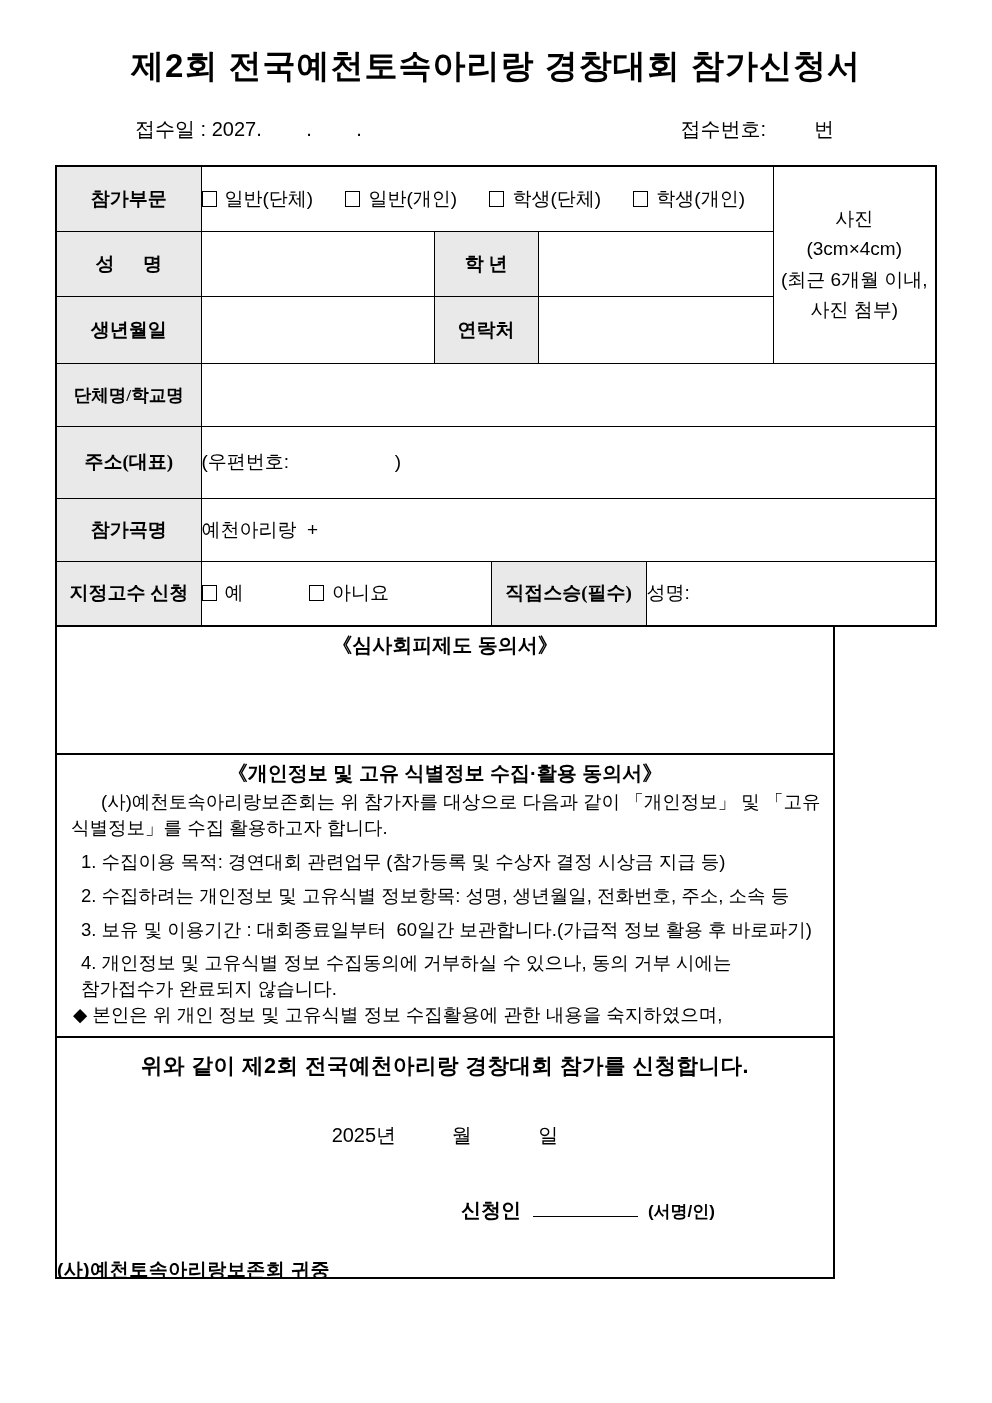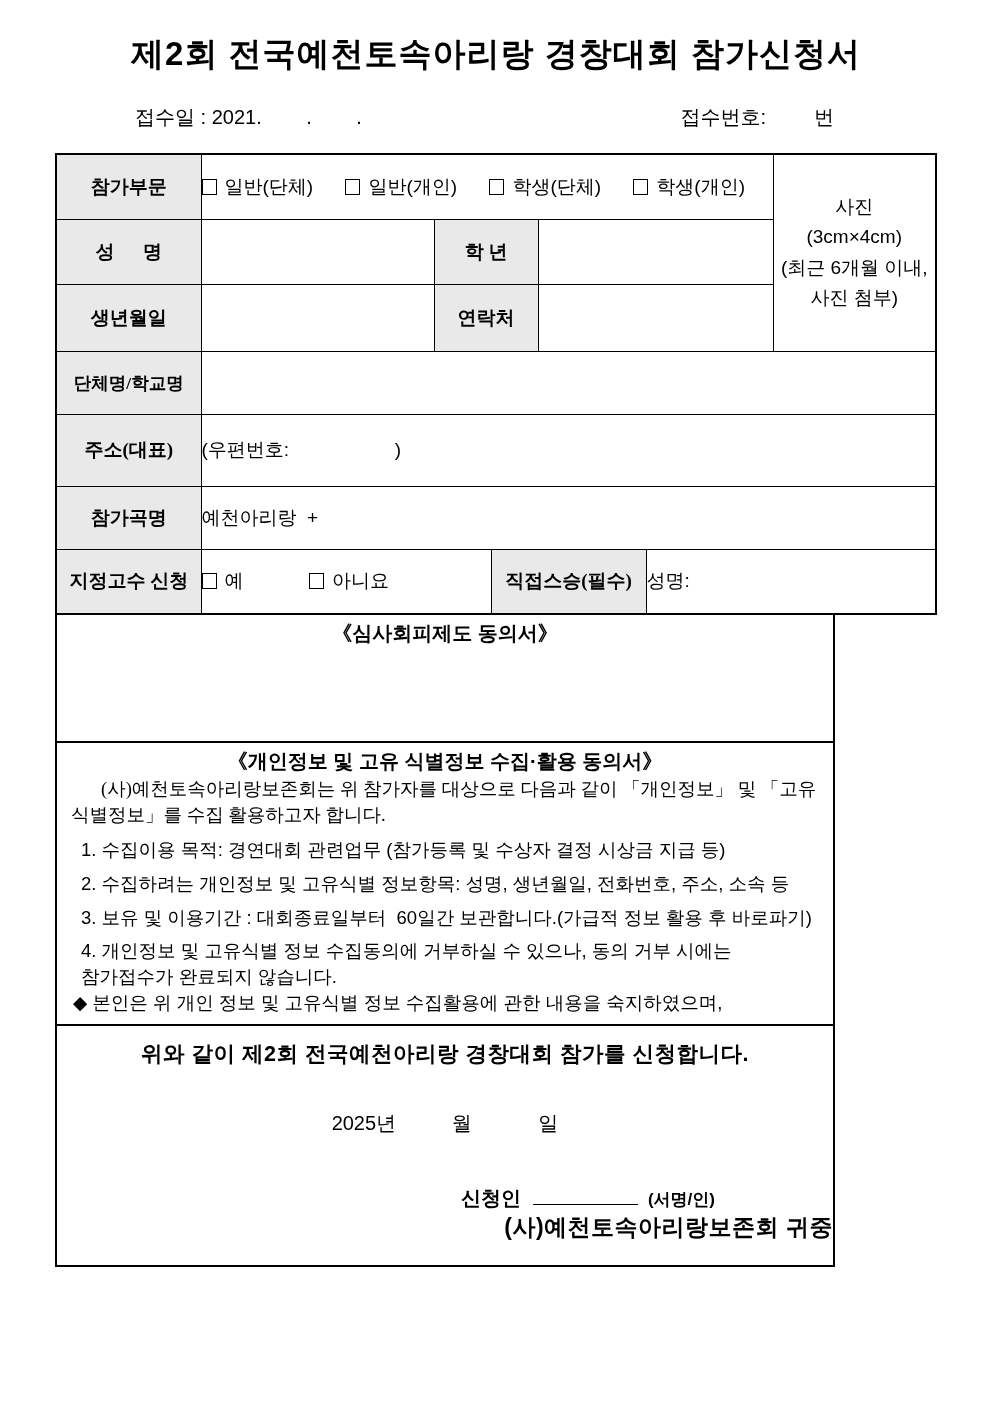--- a/index.html
+++ b/index.html
@@ -7,21 +7,21 @@
   body {
     width:992px; height:1403px;
     font-family:"Liberation Sans", "DejaVu Sans", sans-serif;
     color:#000; overflow:hidden;
   }
   .page { position:relative; width:992px; height:1403px; background:#fff; }
   .pre { white-space:pre; }
   .prew { white-space:pre-wrap; }
 
   
-  .title { padding-top:32px; text-align:center; font-size:33px; font-weight:bold; letter-spacing:1px; }
+  .title { padding-top:44px; text-align:center; font-size:33px; font-weight:bold; letter-spacing:1px; }
   .receipt { display:flex; justify-content:space-between; align-items:baseline;
              margin:27px 158px 0 135px; font-size:20px; }
   .receipt-right { display:inline-flex; gap:48px; }
 
   
   table.form-table { border-collapse:collapse; margin:22px 0 0 55px; table-layout:fixed; }
   table.form-table td { border:1.5px solid #000; padding:0; vertical-align:middle; font-size:19px; }
   table.form-table { border:2px solid #000; }
   td.lbl { background:#e9e9e9; font-weight:bold; text-align:center;font-family:Liberation Serif, serif; }
   td.lbl.small { font-size:17.5px; }
@@ -41,44 +41,44 @@
   
   .box { width:780px; margin-left:55px; margin-top:-2px; border:2px solid #000; overflow:hidden; }
   .c-title { text-align:center; font-weight:bold; font-size:20px; margin-top:5px; }
   .c-body { font-size:18.5px; line-height:1.42; padding:2px 12px 0 14px; text-align:justify; text-indent:8px; }
   .agree-line { text-align:right; font-weight:bold; font-size:18.5px; margin-top:4px; }
   .agree2 { padding-right:70px; }
   .gapwide { display:inline-block; width:42px; }
   .g6 { margin-left:7px; }
   .consent1 { height:130px; }
   .consent2 { height:285px; }
-  .c2-intro { font-size:18.5px; line-height:1.4; padding:2px 12px 0 14px; text-indent:30px;font-family:Liberation Serif, serif; }
+  .c2-intro { font-size:18.5px; line-height:1.4; padding:2px 12px 0 14px; text-indent:30px; }
   .c2-item { font-size:18.5px; line-height:1.4; padding:0 12px 0 24px;margin-top:8px; }
   .c2-item4 { padding-right:90px; }
   .c2-bullet { font-size:18.5px; line-height:1.4; padding:0 12px 0 16px; }
   .c2-bullet2 { padding-left:36px; }
 
   
   .footerbox { height:243px; }
   .f-statement { text-align:center; font-weight:bold; font-size:21.5px; margin-top:13px; letter-spacing:0.5px; }
   .f-date { text-align:center; font-size:20px; margin-top:42px; }
   .f-applicant { text-align:right; padding-right:118px; font-size:20px; margin-top:48px; font-weight:bold; }
   .sign-blank { display:inline-block; width:105px; border-bottom:1.6px solid #000; height:20px; margin:0 10px 0 12px; }
   .f-signnote { font-size:17px; font-weight:bold; }
-  .f-recipient { text-align:right; font-weight:bold; font-size:23px; letter-spacing:0.5px; }
+  .f-recipient { text-align:left; font-weight:bold; font-size:19px; margin-top:33px; letter-spacing:0.5px; }
 </style>
 </head>
 <body>
 
 <div class="page">
 
   <div class="title">제2회  전국예천토속아리랑  경창대회  참가신청서</div>
 
   <div class="receipt">
-    <span class="pre">접수일 : 2021.        .        .</span>
+    <span class="pre">접수일 : 2027.        .        .</span>
     <span class="receipt-right">
       <span>접수번호:</span>
       <span>번</span>
     </span>
   </div>
 
   <table class="form-table">
     <colgroup>
       <col style="width:145px">
         <col style="width:233px">

